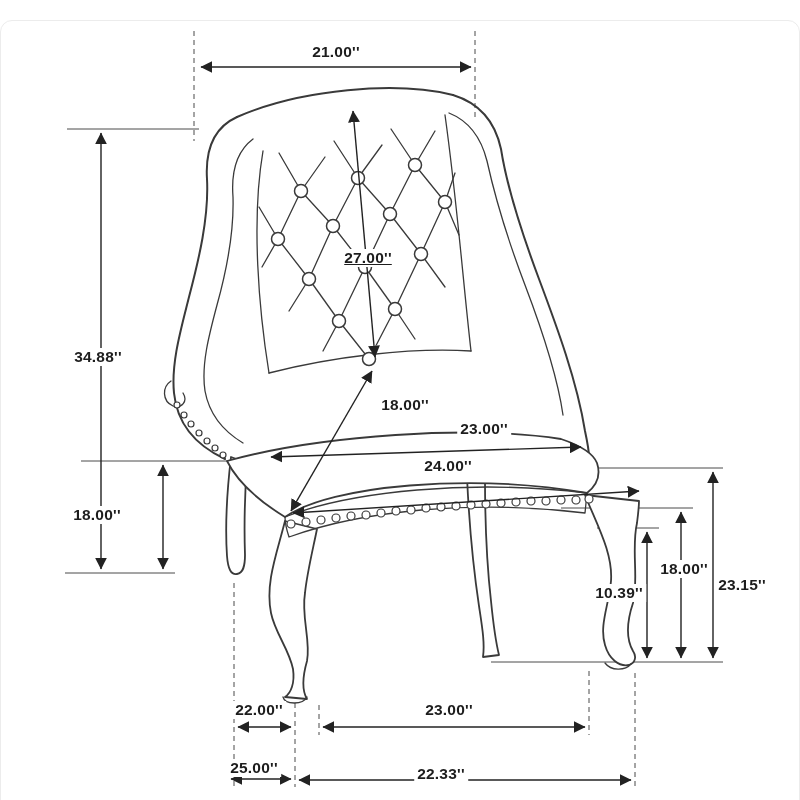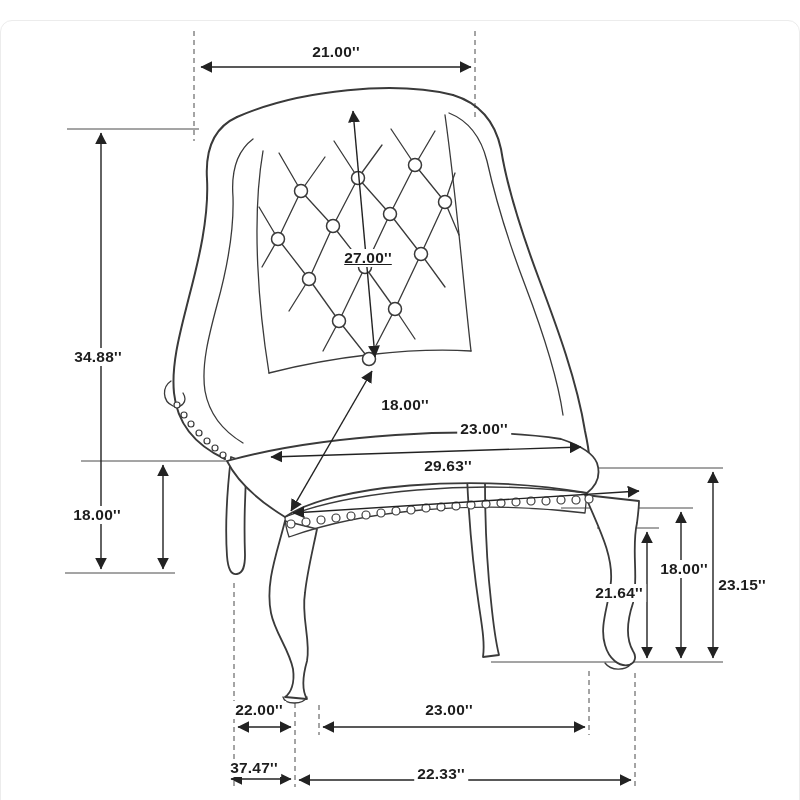--- a/index.html
+++ b/index.html
@@ -183,23 +183,23 @@
       <line class="dim-line" x1="230" y1="758" x2="290" y2="758" marker-start="url(#arr)" marker-end="url(#arr)"></line>
       <line class="dim-line" x1="298" y1="759" x2="630" y2="759" marker-start="url(#arr)" marker-end="url(#arr)"></line>
     </g>
   </svg>
 
   <div class="dim-label" style="left:335px;top:31px;">21.00''</div>
   <div class="dim-label" style="left:97px;top:336px;">34.88''</div>
   <div class="dim-label" style="left:367px;top:237px;text-decoration:underline;">27.00''</div>
   <div class="dim-label" style="left:404px;top:384px;">18.00''</div>
   <div class="dim-label" style="left:483px;top:408px;">23.00''</div>
-  <div class="dim-label" style="left:447px;top:445px;">29.63''</div>
+  <div class="dim-label" style="left:447px;top:445px;">24.00''</div>
   <div class="dim-label" style="left:96px;top:494px;">18.00''</div>
   <div class="dim-label" style="left:683px;top:548px;">18.00''</div>
-  <div class="dim-label" style="left:618px;top:572px;">21.64''</div>
+  <div class="dim-label" style="left:618px;top:572px;">10.39''</div>
   <div class="dim-label" style="left:741px;top:564px;">23.15''</div>
   <div class="dim-label" style="left:258px;top:689px;text-align:right;">22.00''</div>
   <div class="dim-label" style="left:448px;top:689px;">23.00''</div>
-  <div class="dim-label" style="left:253px;top:747px;">37.47''</div>
+  <div class="dim-label" style="left:253px;top:747px;">25.00''</div>
   <div class="dim-label" style="left:440px;top:753px;">22.33''</div>
 
 </div>
 
 </body></html>

